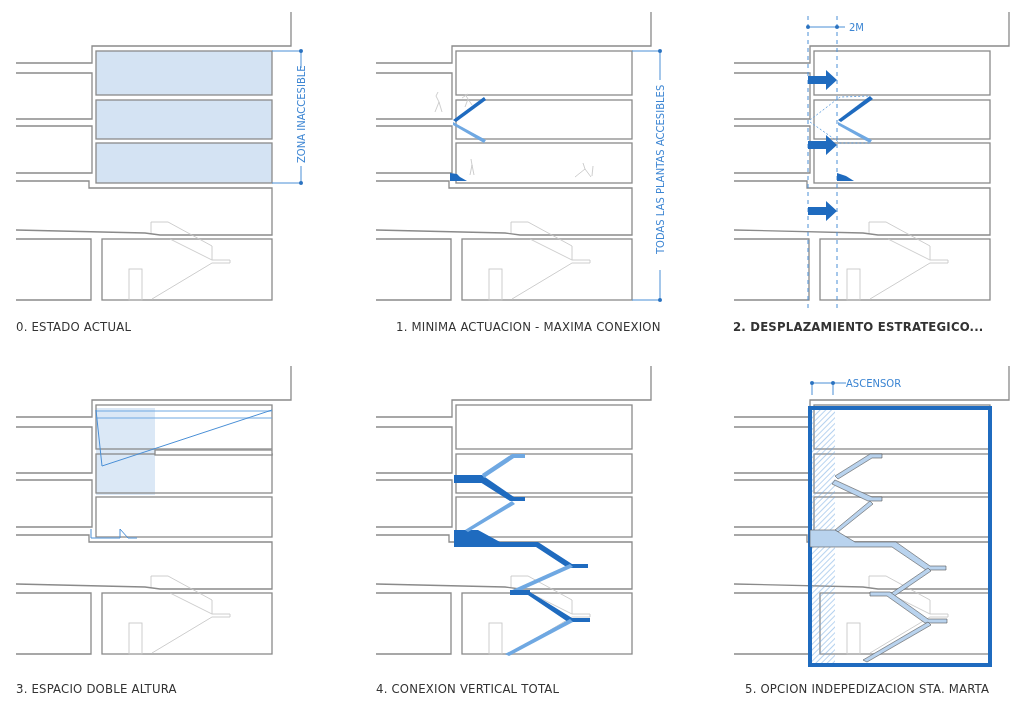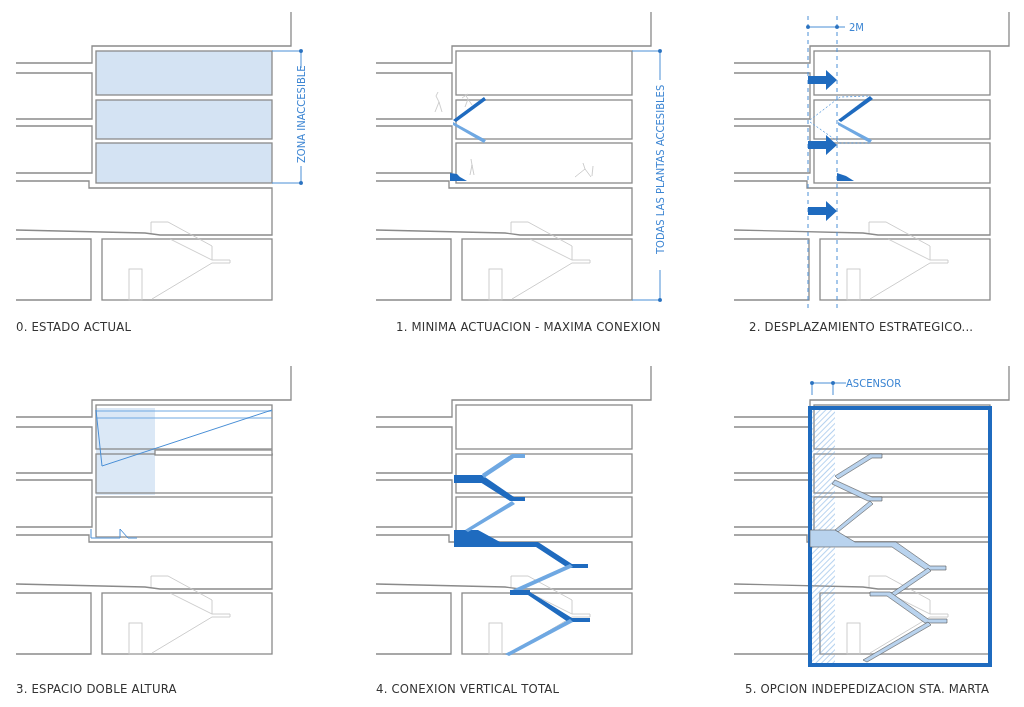--- a/index.html
+++ b/index.html
@@ -111,21 +111,21 @@
       <path d="M108,207 h18 v-6 l11,10 l-11,10 v-6 h-18z"></path>
     </g>
     <g>
       <polygon points="138,120 170,96 173,99 141,122" fill="#1f6bbf"></polygon>
       <polygon points="138,122 172,140 170,143 138,125" fill="#6fa8e2"></polygon>
       <polygon points="137,173 137,181 154,181 146,176" fill="#1f6bbf"></polygon>
       <polyline points="110,120 140,97 170,96" fill="none" stroke="#6fa8e2" stroke-dasharray="2,2"></polyline>
       <polyline points="110,122 140,143 170,143" fill="none" stroke="#6fa8e2" stroke-dasharray="2,2"></polyline>
     </g>
   </svg>
-  <div class="caption" style="left:49px;top:319px;">2. DESPLAZAMIENTO ESTRATEGICO...</div>
+  <div class="caption" style="left:33px;top:319px;font-weight:bold;">2. DESPLAZAMIENTO ESTRATEGICO...</div>
 </div>
 
 <div class="panel" style="left:0;top:354px;">
   <svg viewBox="0 0 341 353">
     <rect x="96" y="54" width="59" height="87" fill="#dbe8f6"></rect>
     <use href="#building"></use>
     <g>
       <line x1="96" y1="64" x2="272" y2="64" stroke="#6fa8e2" stroke-width="1"></line>
       <line x1="96" y1="57" x2="272" y2="57" stroke="#6fa8e2" stroke-width="1"></line>
       <line x1="102" y1="112" x2="272" y2="56" stroke="#4a8fd6" stroke-width="1"></line>

